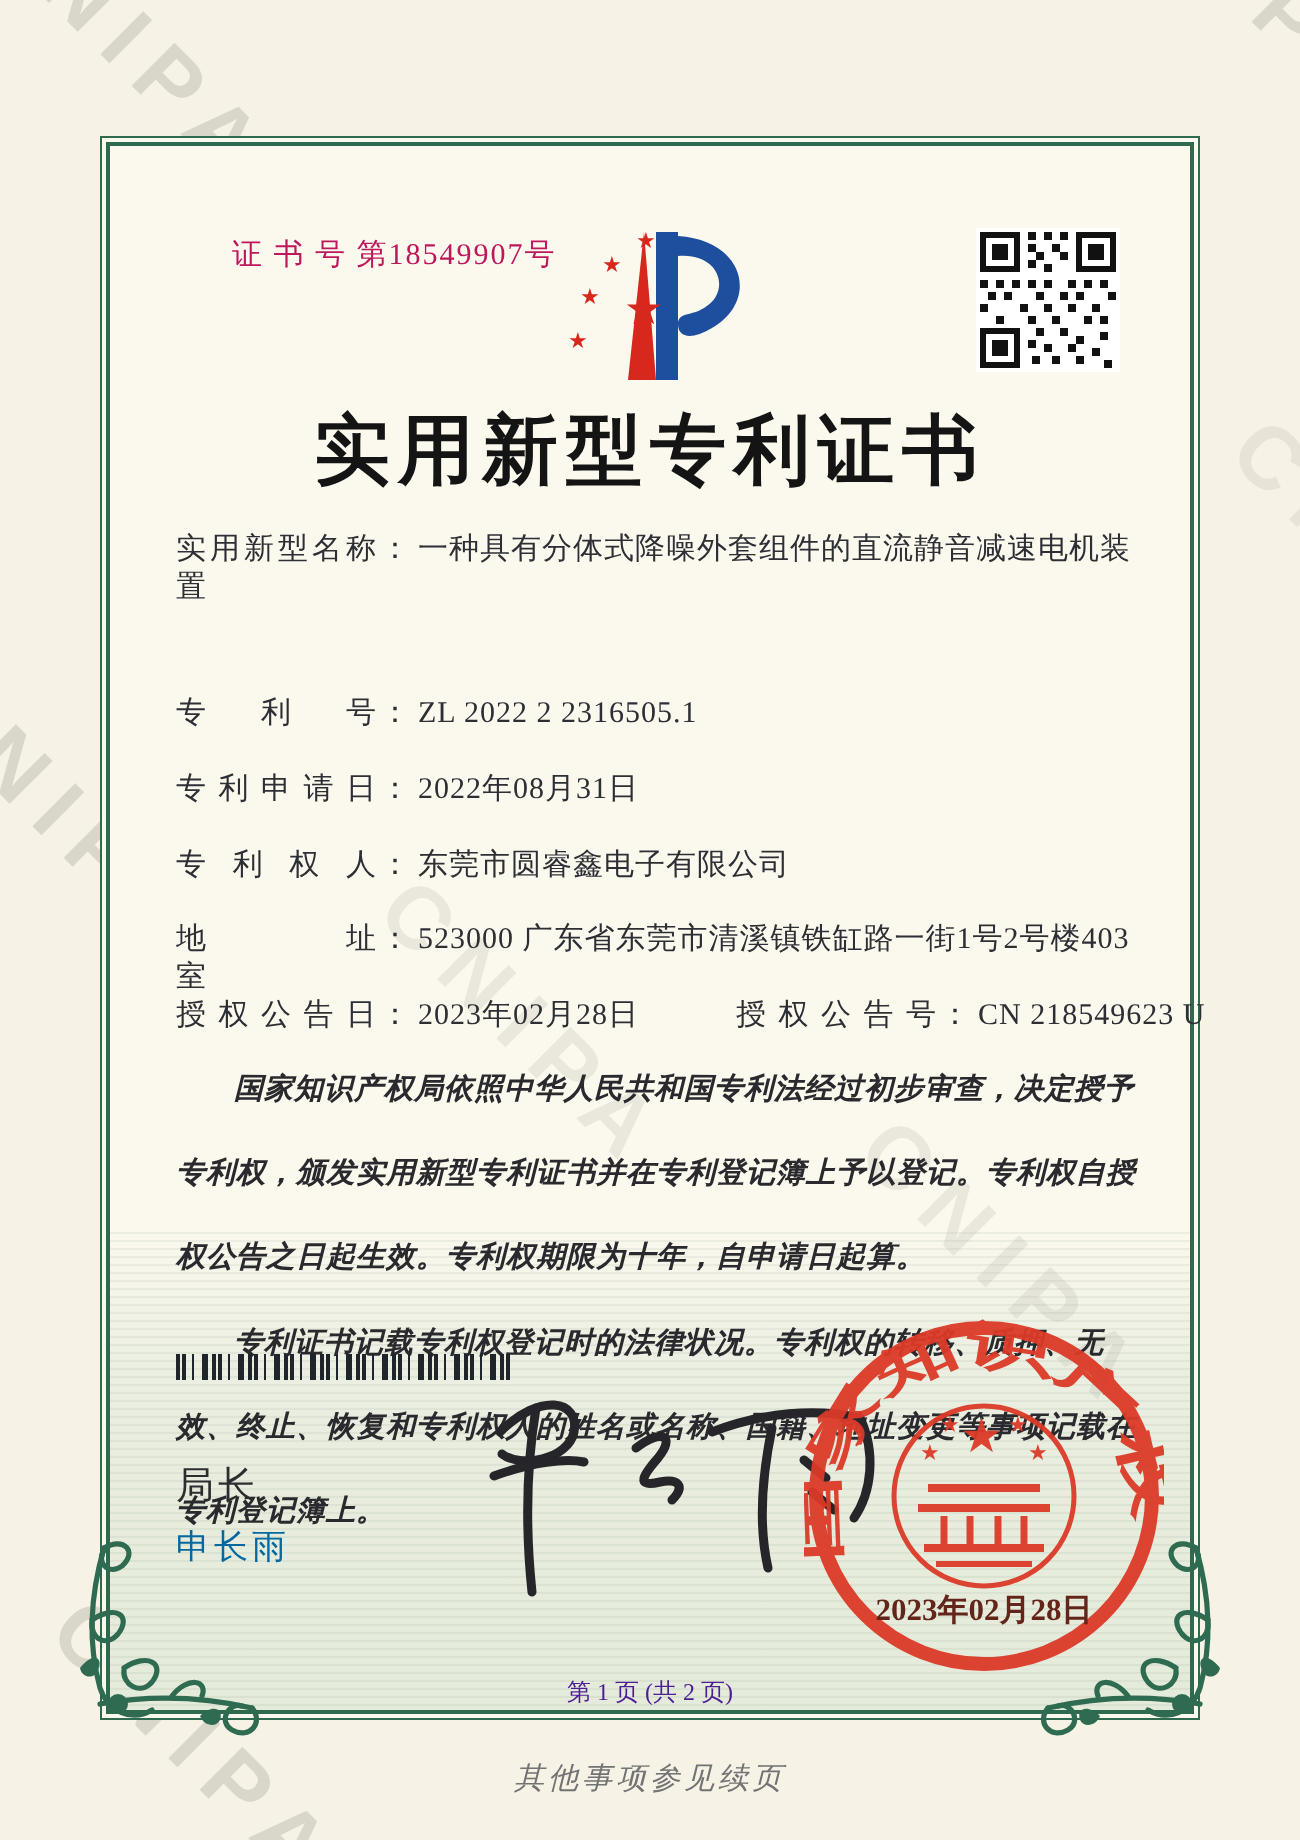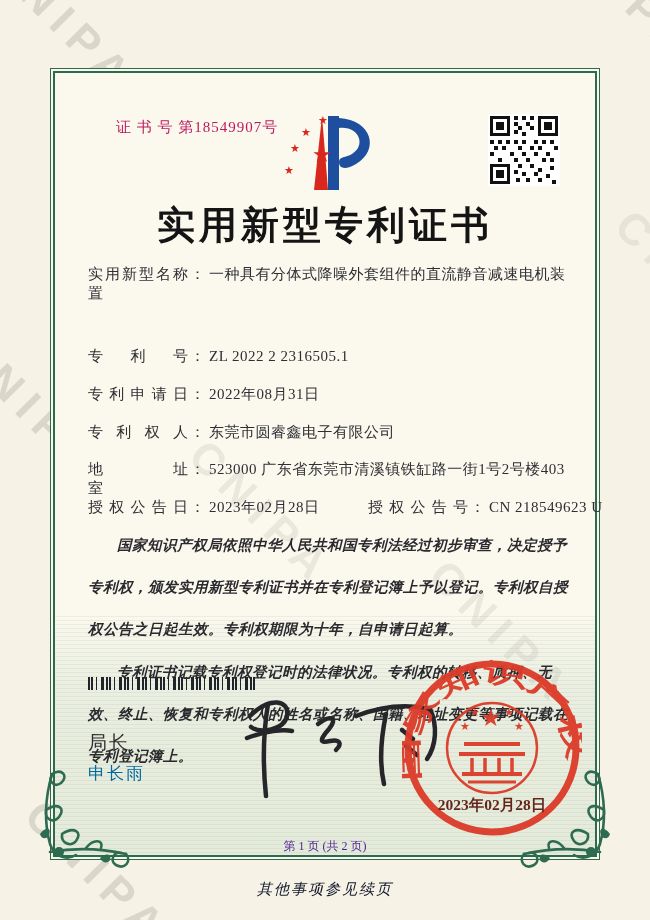--- a/index.html
+++ b/index.html
@@ -60,21 +60,21 @@
   .seal { position:absolute; left:352px; top:590px; width:180px; height:180px; opacity:0.95; }
 
   .ornament { position:absolute; width:118px; height:118px; }
   .ornament.bl { left:-34px; top:696px; }
   .ornament.br { left:466px; top:696px; transform:scaleX(-1); }
 
   .page-num { position:absolute; left:0; top:770px; width:100%; text-align:center;
               font-size:12px; color:#4c1d95; }
 
   .footer-note { position:absolute; left:0; top:880px; width:100%; text-align:center;
-                 font-size:15px; color:#0f172a; font-style:italic; letter-spacing:2px; }
+                 font-size:15px; color:#737373; font-style:italic; letter-spacing:2px; }
 </style>
 </head>
 <body>
 
 <div class="page">
 
   <span class="wm" style="left:-28px; top:-4px;">CNIPA</span>
   <span class="wm" style="left:532px; top:-36px;">CNIPA</span>
   <span class="wm" style="left:-62px; top:382px;">CNIPA</span>
   <span class="wm" style="left:6px;  top:848px;">CNIPA</span>

